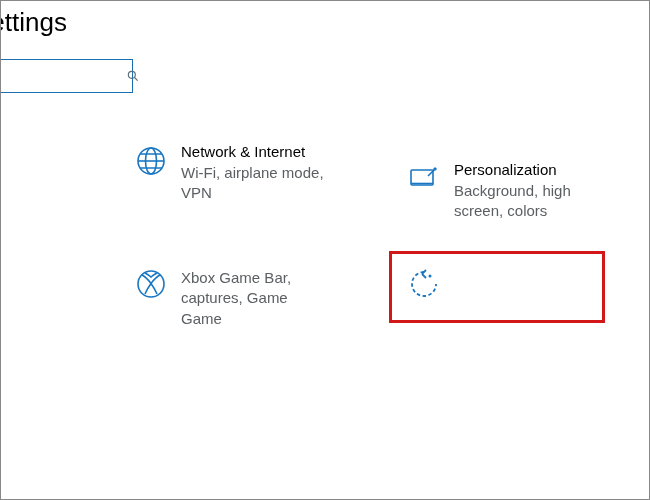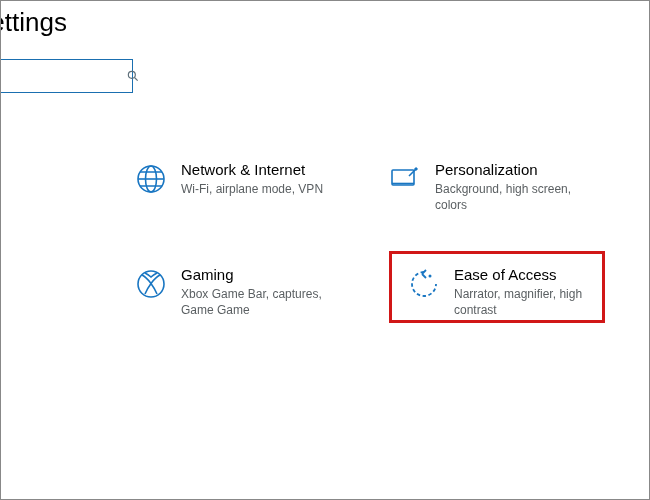--- a/index.html
+++ b/index.html
@@ -67,21 +67,21 @@
     display: flex;
     flex-direction: column;
     max-width: 150px;
   }
   .tile-label {
     font-size: 15px;
     color: #000;
     line-height: 1.2;
   }
   .tile-desc {
-    font-size: 12px;
+    font-size: 15px;
     color: #5a5f62;
     margin-top: 2px;
     line-height: 1.35;
   }
   
   .edge-tile {
     position: absolute;
     left: -64px;
     width: 120px;
     text-align: left;
@@ -126,36 +126,36 @@
 <div class="edge-tile" style="top:263px;">
   <div class="edge-label">age</div>
   <div class="edge-desc">te</div>
 </div>
 
 <div class="edge-tile" style="top:372px;">
   <div class="edge-label">irity</div>
   <div class="edge-desc">recovery,</div>
 </div>
 
-<div class="tile" style="top:150px; left:122px;">
+<div class="tile" style="top:132px; left:122px;">
   <span class="tile-icon">
     <svg viewBox="0 0 32 32" fill="none" stroke="currentColor" stroke-width="1.6">
       <circle cx="16" cy="16" r="13"></circle>
       <ellipse cx="16" cy="16" rx="5.5" ry="13"></ellipse>
       <line x1="3" y1="16" x2="29" y2="16"></line>
       <path d="M5 9 h22 M5 23 h22"></path>
     </svg>
   </span>
   <div class="tile-text">
     <span class="tile-label">Network &amp; Internet</span>
     <span class="tile-desc">Wi-Fi, airplane mode, VPN</span>
   </div>
 </div>
 
-<div class="tile" style="top:150px; left:376px;">
+<div class="tile" style="top:150px; left:395px;">
   <span class="tile-icon">
     <svg viewBox="0 0 32 32" fill="none" stroke="currentColor" stroke-width="1.6">
       <rect x="3" y="7" width="22" height="15" rx="1"></rect>
       <line x1="3" y1="20.5" x2="25" y2="20.5"></line>
       <path d="M20 13 l7 -7"></path>
       <path d="M26 5 l2 2" stroke-width="3"></path>
     </svg>
   </span>
   <div class="tile-text">
     <span class="tile-label">Personalization</span>
@@ -166,33 +166,28 @@
 <div class="tile" style="top:255px; left:122px;">
   <span class="tile-icon">
     <svg viewBox="0 0 32 32" fill="none" stroke="currentColor" stroke-width="1.6">
       <circle cx="16" cy="16" r="13"></circle>
       <path d="M7 7 c6 3 12 12 15 19"></path>
       <path d="M25 7 c-6 3 -12 12 -15 19"></path>
       <path d="M10 5 c2 1 4 2 6 4 c2 -2 4 -3 6 -4"></path>
     </svg>
   </span>
   <div class="tile-text">
-    <span class="tile-label">Gaming</span>
     <span class="tile-desc">Xbox Game Bar, captures, Game Game</span>
   </div>
 </div>
 
 <div class="tile" style="top:255px; left:395px;">
   <span class="tile-icon">
     <svg viewBox="0 0 32 32" fill="none" stroke="currentColor" stroke-width="1.8">
       <path d="M16 4 a12 12 0 1 0 12 12" stroke-dasharray="3.5 2.5"></path>
       <path d="M14 6 l4 -4"></path>
       <path d="M14 6 l4 4"></path>
       <circle cx="22" cy="8" r="1.5" fill="currentColor" stroke="none"></circle>
     </svg>
   </span>
-  <div class="tile-text">
-    <span class="tile-label">Ease of Access</span>
-    <span class="tile-desc">Narrator, magnifier, high contrast</span>
-  </div>
 </div>
 
 <div class="highlight-box" style="top:250px; left:388px; width:216px; height:72px;"></div>
 
 </body></html>

